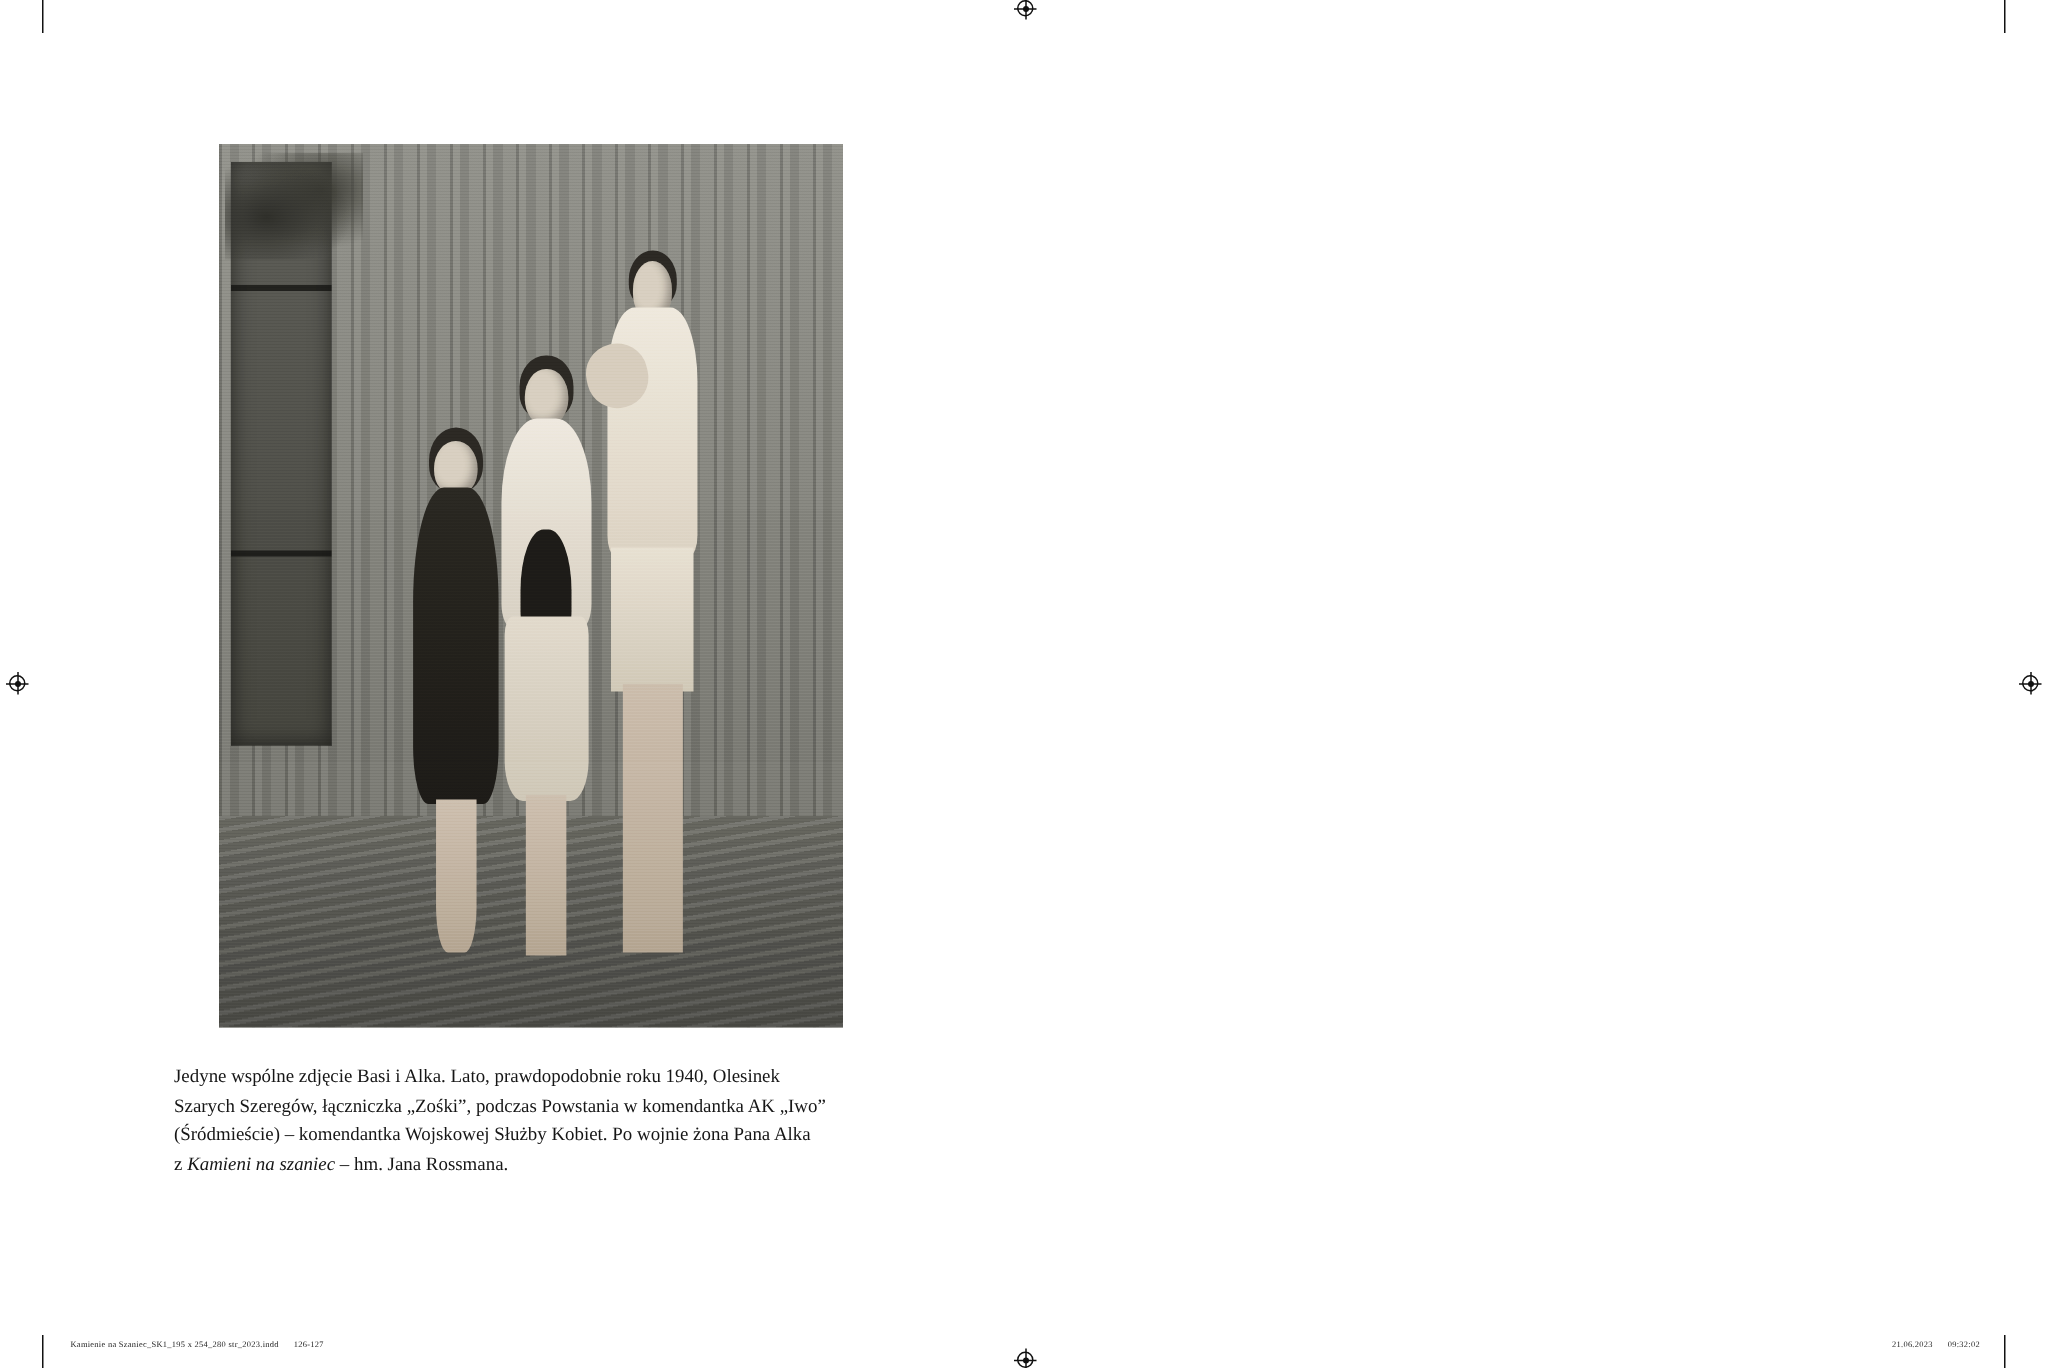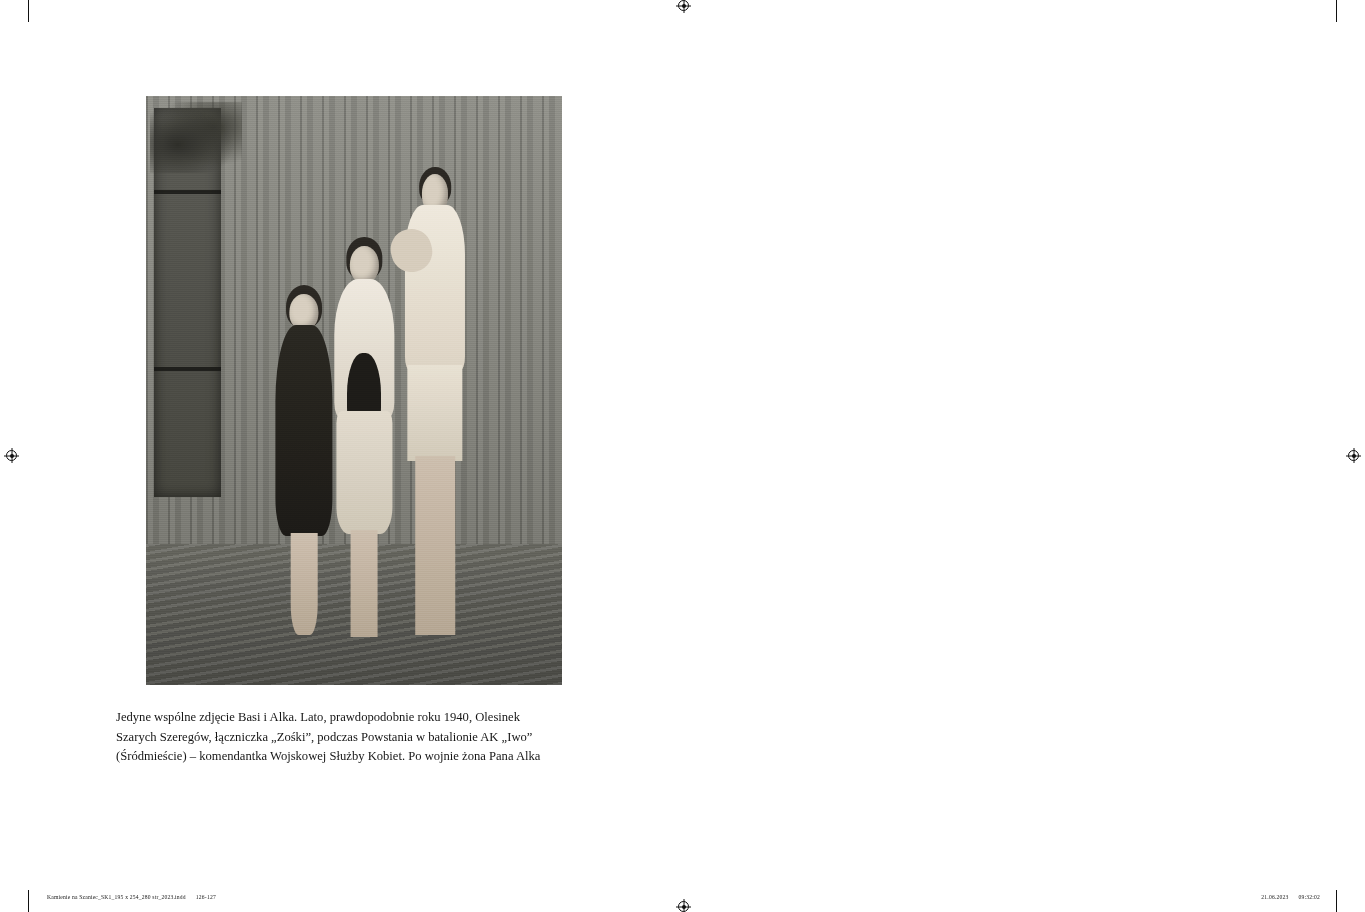--- a/index.html
+++ b/index.html
@@ -322,22 +322,23 @@
         <div class="arm"></div>
         <div class="shorts"></div>
         <div class="legs"></div>
       </div>
 
       <div class="grain"></div>
     </div>
 
     <div class="caption cap-left">
       <p>Jedyne wspólne zdjęcie Basi i Alka. Lato, prawdopodobnie roku 1940, Olesinek</p>
-      <p>Szarych Szeregów, łączniczka „Zośki”, podczas Powstania w batalionie AK „Iwo”</p>
+      <p>Szarych Szeregów, łączniczka „Zośki”, podczas Powstania w komendantka AK „Iwo”</p>
       <p>(Śródmieście) – komendantka Wojskowej Służby Kobiet. Po wojnie żona Pana Alka</p>
+      <p><span>z </span><span class="italic">Kamieni na szaniec</span><span> – hm. Jana Rossmana.</span></p>
     </div>
   </div>
 
   <div class="page-col page-right">
 
     
 
     
   </div>
 

